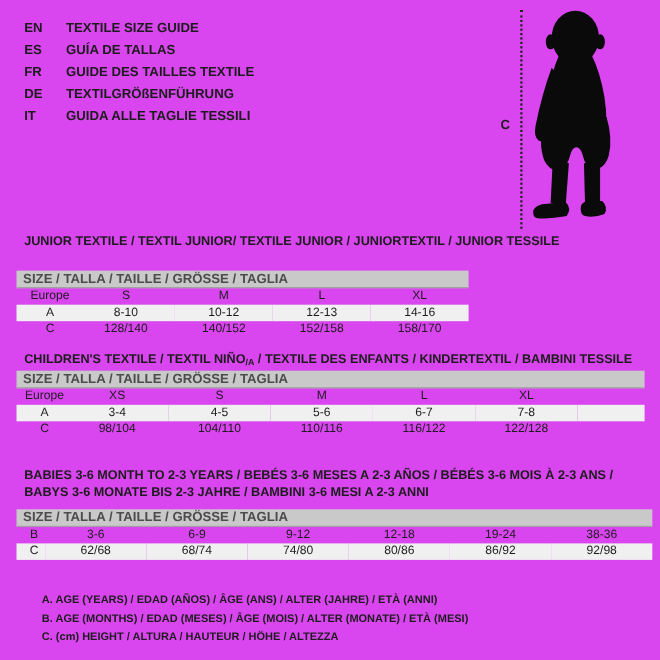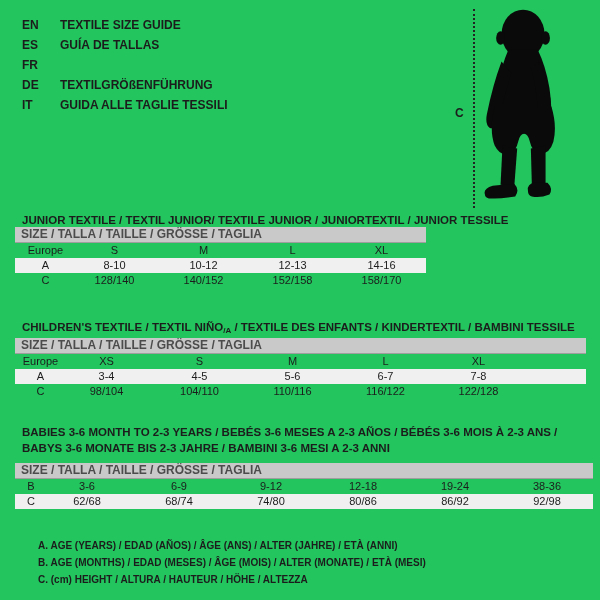--- a/index.html
+++ b/index.html
@@ -1,36 +1,36 @@
 <!DOCTYPE html>
 <html><head>
 <meta charset="utf-8">
 <style>
   html,body{margin:0;padding:0;background:#fff;}
-  .page{position:relative;width:600px;height:600px;background:#22c55e;
+  .page{position:relative;width:600px;height:600px;background:#d946ef;
         font-family:"Liberation Sans",sans-serif;color:#1c1c1c;overflow:hidden;}
 
   
   .lang{position:absolute;left:22px;top:15px;font-size:12px;font-weight:700;}
   .lang-row{display:flex;height:20px;line-height:20px;white-space:nowrap;}
   .lang-code{width:38px;flex:0 0 38px;}
 
   
   .measure-line{position:absolute;left:473px;top:9px;height:199px;width:0;
                 border-left:2px dotted #222;}
   .measure-label{position:absolute;left:455px;top:106px;font-size:12px;font-weight:700;}
   .baby{position:absolute;left:481px;top:4px;}
 
   
   .section{position:absolute;left:15px;}
   .s1{top:213px;width:411px;}
   .s2{top:320px;width:571px;}
   .s3{top:424px;width:578px;}
   .tbl-title{padding-left:7px;font-size:11.5px;font-weight:700;line-height:14px;white-space:nowrap;}
-  .s1 .tbl-title{margin-bottom:0;}
+  .s1 .tbl-title{margin-bottom:19px;}
   .s2 .tbl-title{}
   .s3 .tbl-title{line-height:16px;margin-bottom:7px;}
   .sub{font-size:8px;vertical-align:-2px;}
   .size-bar{height:15px;line-height:15px;background:#c9c9c9;color:#4c4c4c;
             font-size:12px;font-weight:700;padding-left:6px;
             border-bottom:1px solid #9e9e9e;white-space:nowrap;}
   table{border-collapse:collapse;table-layout:fixed;width:100%;}
   td{height:15px;line-height:15px;font-size:11px;text-align:center;padding:0;white-space:nowrap;}
   td.lbl{text-align:center;padding-left:6px;}
   tr.alt{background:#f0f0f0;}
@@ -48,20 +48,21 @@
     <div class="lang-row">
       <span class="lang-code">EN</span>
       <span>TEXTILE SIZE GUIDE</span>
     </div>
     <div class="lang-row">
       <span class="lang-code">ES</span>
       <span>GUÍA DE TALLAS</span>
     </div>
     <div class="lang-row">
       <span class="lang-code">FR</span>
+      <span>GUIDE DES TAILLES TEXTILE</span>
     </div>
     <div class="lang-row">
       <span class="lang-code">DE</span>
       <span>TEXTILGRÖßENFÜHRUNG</span>
     </div>
     <div class="lang-row">
       <span class="lang-code">IT</span>
       <span>GUIDA ALLE TAGLIE TESSILI</span>
     </div>
   </div>

